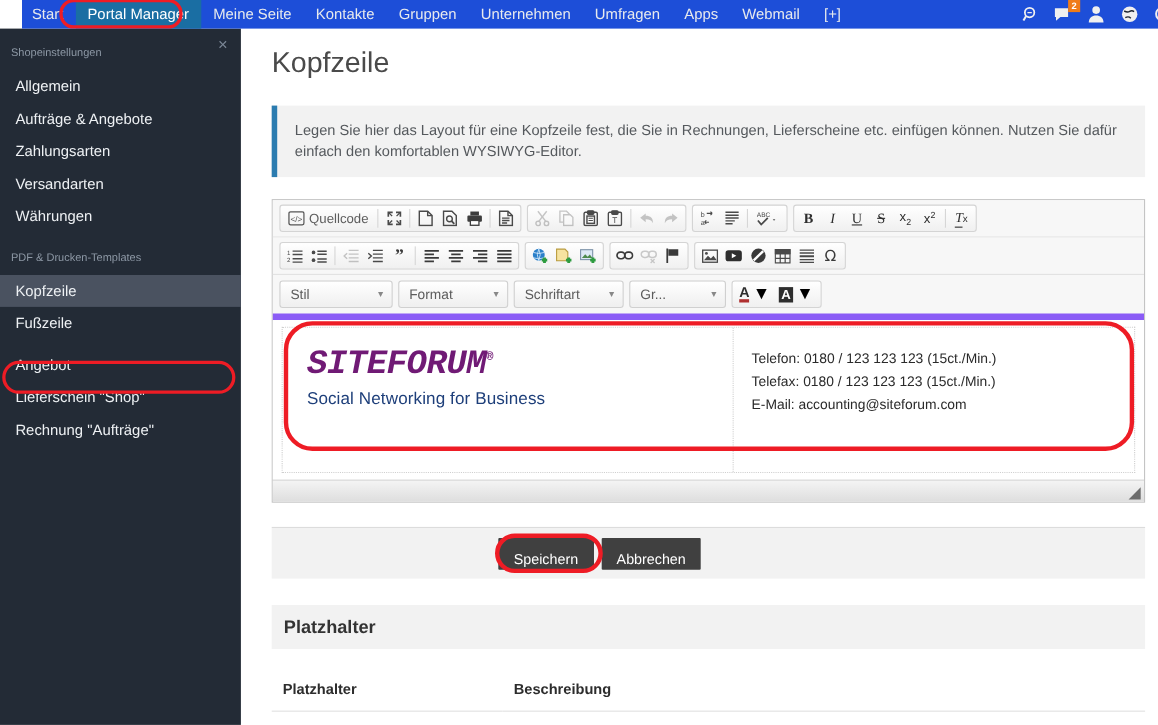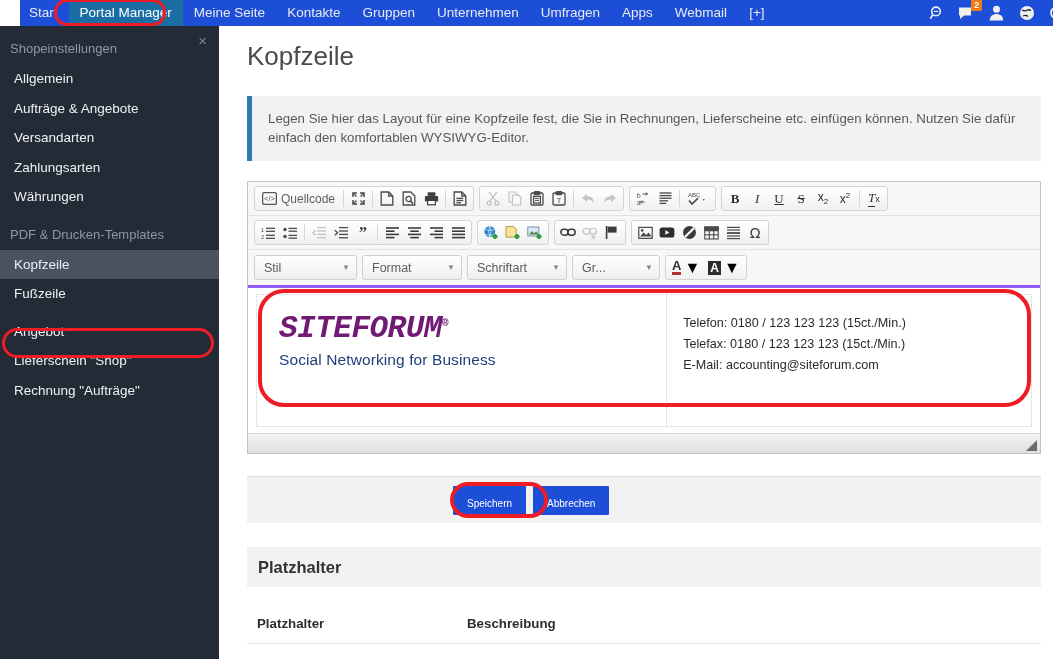--- a/index.html
+++ b/index.html
@@ -84,21 +84,21 @@
     position: absolute;
     top: 7px; right: 12px;
     color: #7b8796;
     font-size: 15px;
     line-height: 15px;
     cursor: pointer;
     font-family: "Liberation Sans", sans-serif;
   }
   .side-section {
     color: #8d98a5;
-    font-size: 13px;
+    font-size: 10px;
     padding: 0 0 0 10px;
     height: 30px;
     line-height: 30px;
     margin-top: 8px;
   }
   .side-item {
     color: #eef1f4;
     font-size: 13.5px;
     padding-left: 14px;
     height: 29.5px;
@@ -157,21 +157,21 @@
   .tb-row {
     background: #f7f7f7;
     border-bottom: 1px solid #e2e2e2;
     padding: 4px 4px 4px 6px;
     display: flex;
     align-items: center;
     flex-wrap: nowrap;
     gap: 5px;
     min-height: 32px;
   }
-  .tb-row.last { border-bottom: 3px solid #8b5cf6; padding-bottom: 5px; padding-top: 5px; }
+  .tb-row.last { border-bottom: 6px solid #8b5cf6; padding-bottom: 5px; padding-top: 5px; }
   .tb-group {
     display: flex;
     align-items: center;
     border: 1px solid #d4d4d4;
     border-radius: 3px;
     background: linear-gradient(#ffffff, #f0f0f0);
     padding: 1px 2px;
     height: 25px;
   }
   .tb-btn {
@@ -287,24 +287,24 @@
     margin: 0 12px 0 28px;
     background: #f2f2f2;
     height: 46px;
     display: flex;
     align-items: center;
     padding-left: 206px;
     gap: 7px;
     position: relative;
   }
   .btn {
-    background: #1d4ed8;
+    background: #404040;
     color: #ffffff;
     border: none;
-    font-size: 10px;
+    font-size: 13px;
     font-family: "Liberation Sans", sans-serif;
     height: 29px;
     padding: 12px 14px;
     cursor: pointer;
     border-radius: 1px;
   }
   #save-highlight {
     position: absolute;
     left: 203px; top: 5px;
     width: 98px; height: 36px;
@@ -400,22 +400,22 @@
   </div>
 </div>
 <div id="pm-highlight"></div>
 
 <div id="sidebar">
   <div id="sidebar-close">×</div>
 
   <div class="side-section">Shopeinstellungen</div>
   <div class="side-item">Allgemein</div>
   <div class="side-item">Aufträge &amp; Angebote</div>
+  <div class="side-item">Zahlungsarten</div>
   <div class="side-item">Versandarten</div>
-  <div class="side-item">Zahlungsarten</div>
   <div class="side-item">Währungen</div>
 
   <div class="side-section">PDF &amp; Drucken-Templates</div>
   <div class="side-item active">Kopfzeile</div>
   <div class="side-item">Fußzeile</div>
   <div class="side-gap"></div>
   <div class="side-item">Angebot</div>
   <div class="side-item">Lieferschein "Shop"</div>
   <div class="side-item">Rechnung "Aufträge"</div>
 

